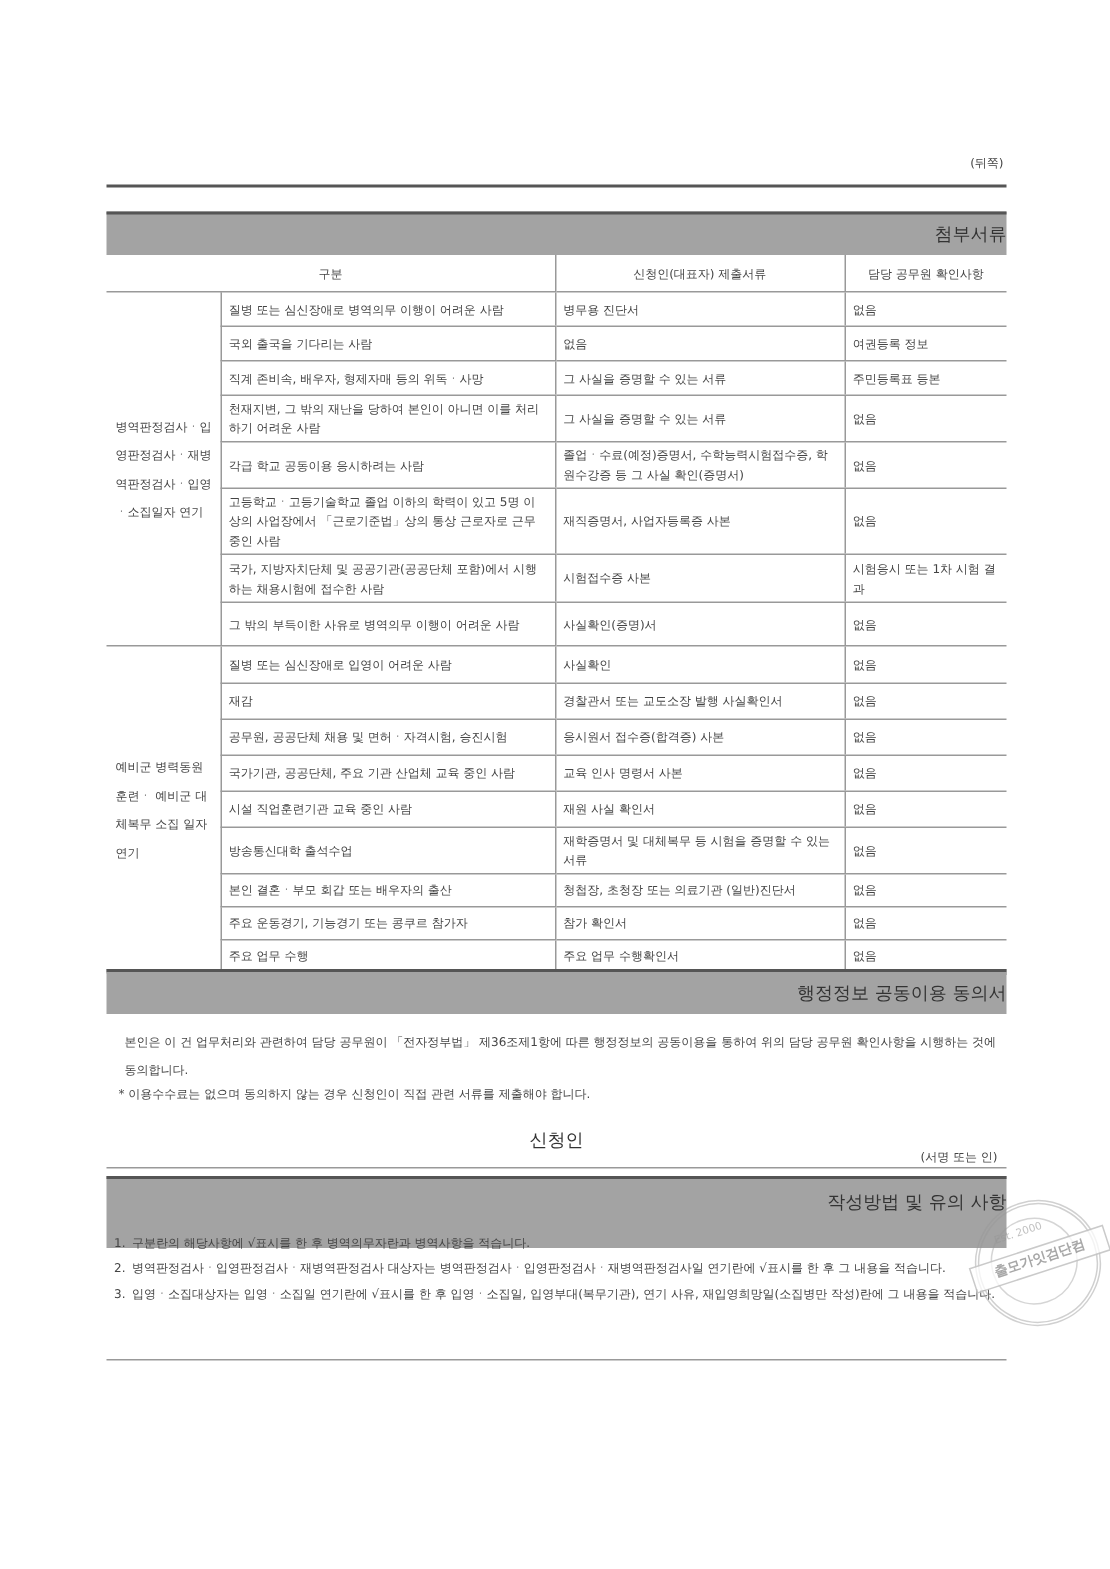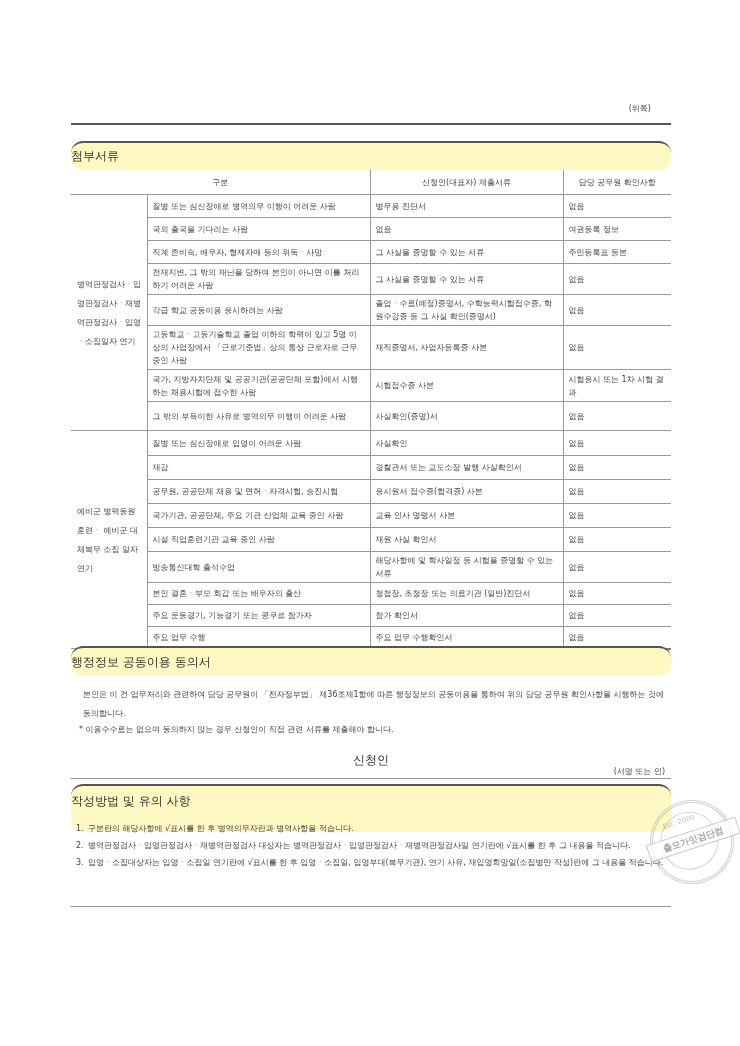--- a/index.html
+++ b/index.html
@@ -1,24 +1,24 @@
 <!DOCTYPE html>
 <html><head>
 <meta charset="utf-8">
 <style>
   html, body { margin:0; padding:0; background:#ffffff; }
   body { width:740px; height:1046px; position:relative; overflow:hidden;
          font-family:"DejaVu Sans", sans-serif; color:#333; }
   .page { position:absolute; left:71px; top:0; width:600px; }
-  .back-label { position:absolute; right:20px; top:103px; font-size:8px; color:#444; }
+  .back-label { position:absolute; right:2px; top:103px; font-size:8px; color:#444; }
   .top-rule { position:absolute; left:0; top:123px; width:600px; height:2px; background:#555; }
 
-  .section-head { position:absolute; left:0; width:600px; background:#fef9c3;
-                  border-top:2px solid #555; text-align:left; color:#333;
-                  font-size:12px; box-sizing:border-box;border-radius:12px; }
+  .section-head { position:absolute; left:0; width:600px; background:#a3a3a3;
+                  border-top:2px solid #555; text-align:right; color:#333;
+                  font-size:12px; box-sizing:border-box; }
 
   table.docs { position:absolute; left:0; top:170px; width:600px; border-collapse:collapse;
                font-size:8px; color:#444; table-layout:fixed; }
   table.docs th { font-weight:normal; height:22px; border-bottom:1px solid #999;
                   border-left:1px solid #999; text-align:center; }
   table.docs th:first-child { border-left:none;margin-top:11px; }
   table.docs td { border-bottom:1px solid #999; border-left:1px solid #999;
                   padding:2px 5px; line-height:13px; vertical-align:middle; }
   table.docs td.grp { border-left:none; text-align:left; padding-left:6px; line-height:19px; }
   table.docs tr.last td { border-bottom:2px solid #777; }
@@ -130,21 +130,21 @@
         <td>교육 인사 명령서 사본</td>
         <td>없음</td>
       </tr>
       <tr style="height:24px">
         <td>시설 직업훈련기관 교육 중인 사람</td>
         <td>재원 사실 확인서</td>
         <td>없음</td>
       </tr>
       <tr style="height:29px">
         <td>방송통신대학 출석수업</td>
-        <td>해당사항에 및 학사일정 등 시험을 증명할 수 있는 서류</td>
+        <td>재학증명서 및 대체복무 등 시험을 증명할 수 있는 서류</td>
         <td>없음</td>
       </tr>
       <tr style="height:22px">
         <td>본인 결혼ㆍ부모 회갑 또는 배우자의 출산</td>
         <td>청첩장, 초청장 또는 의료기관 (일반)진단서</td>
         <td>없음</td>
       </tr>
       <tr style="height:22px">
         <td>주요 운동경기, 기능경기 또는 콩쿠르 참가자</td>
         <td>참가 확인서</td>

